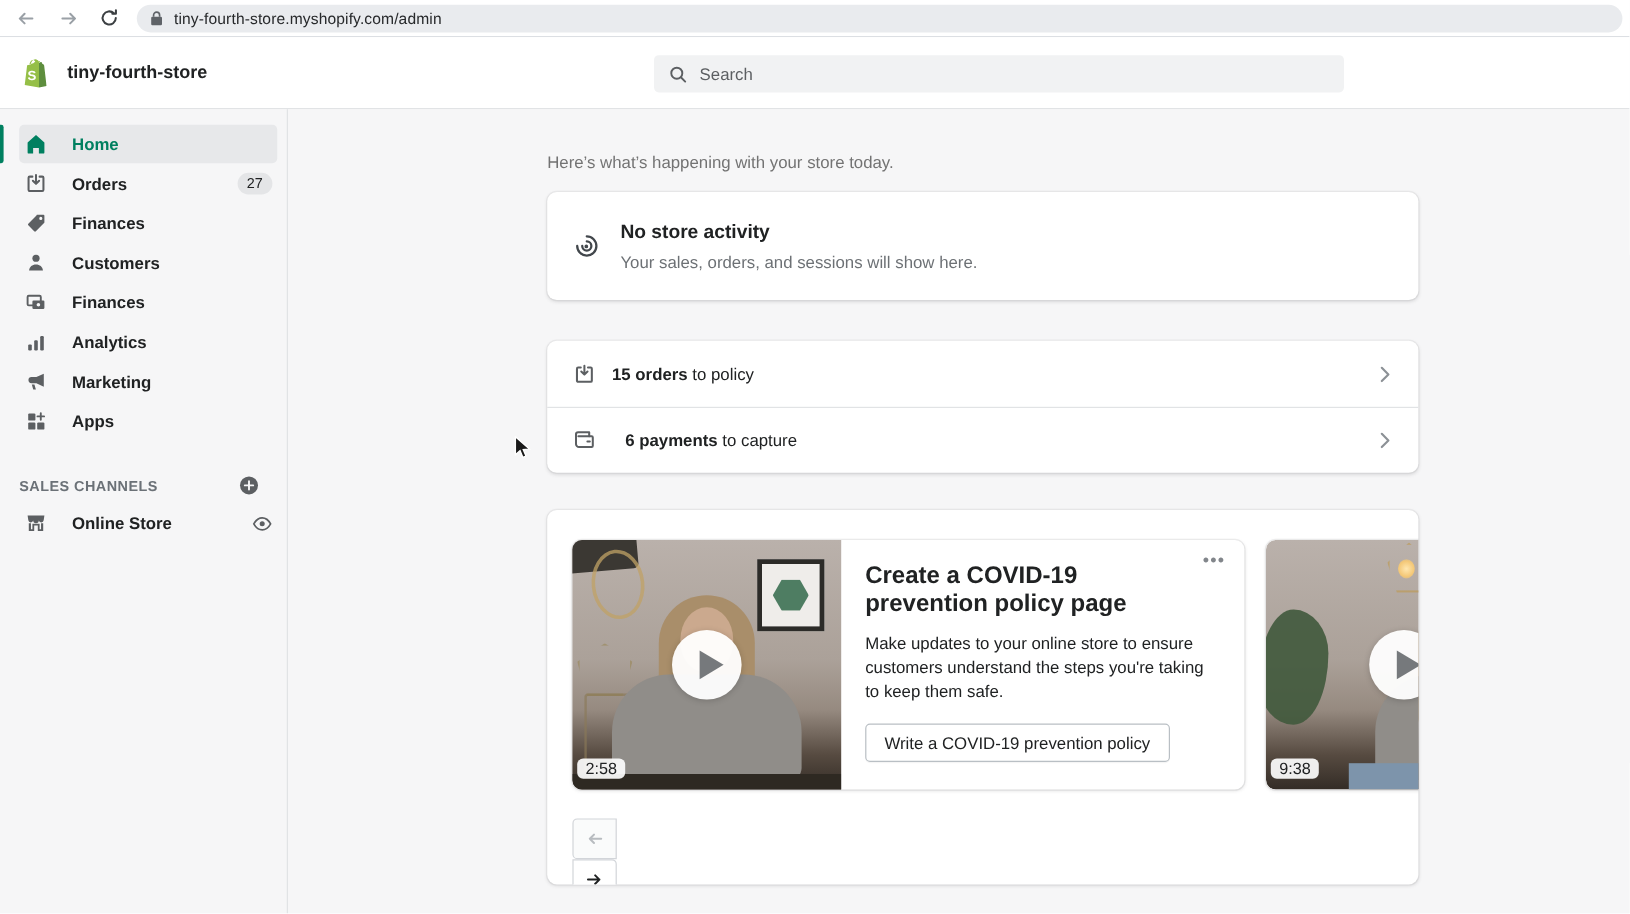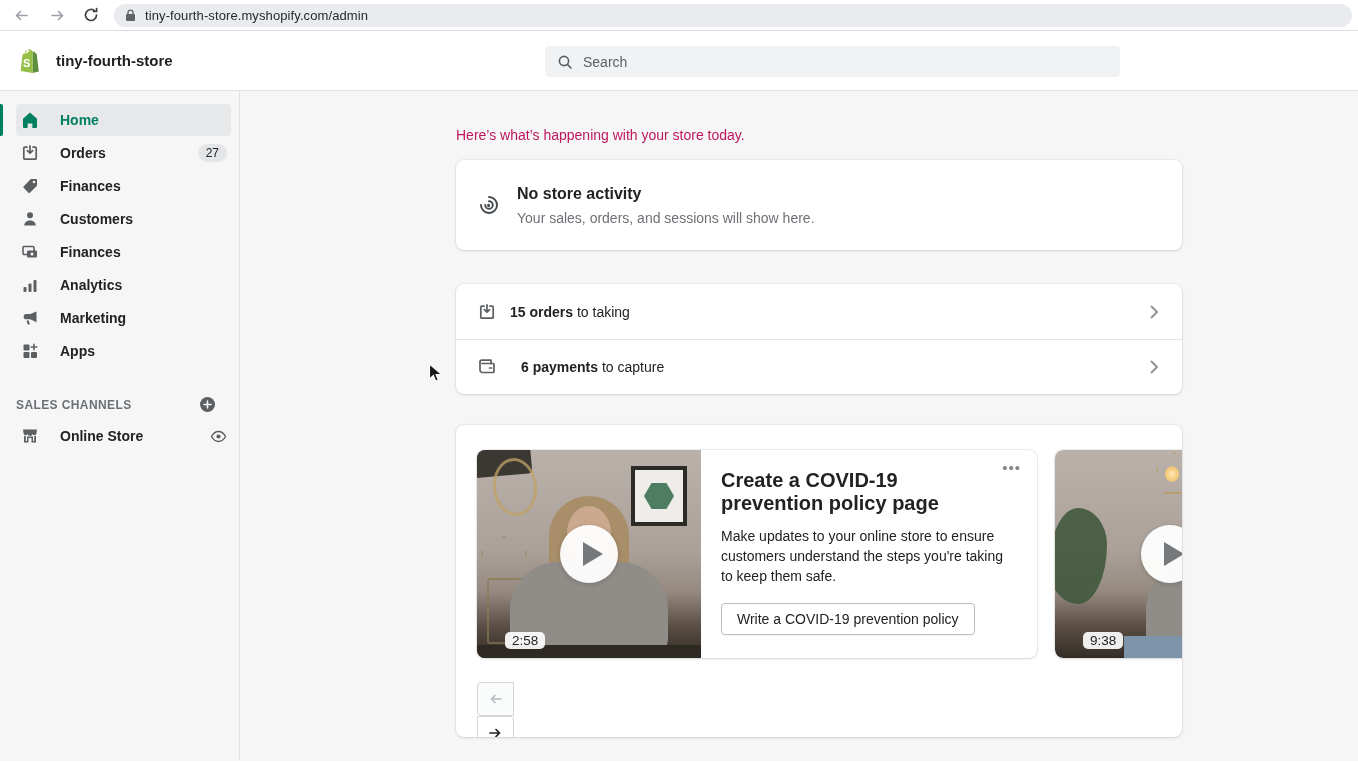--- a/index.html
+++ b/index.html
@@ -38,21 +38,21 @@
     border-radius:0 2px 2px 0; }
   .nav-badge { margin-left:auto; background:#e4e5e7; color:#202223; font-size:12px; font-weight:500;
     border-radius:10px; padding:2px 8px; line-height:14px; }
   .section-head { margin:29px 16px 7px 16px; display:flex; align-items:center; justify-content:space-between;
     font-size:12px; font-weight:600; letter-spacing:.4px; color:#6b7177; }
   .right-ic { margin-left:auto; width:17px; height:17px; color:#5c5f62; display:flex; cursor:pointer; }
 
   
   .main { flex:1; position:relative; background:#f6f6f7; }
   .content { position:absolute; left:216px; top:0; width:726px; }
-  .greeting { margin-top:34px; font-size:14px; line-height:20px; color:#be185d; }
+  .greeting { margin-top:34px; font-size:14px; line-height:20px; color:#737373; }
   .card { background:#fff; border-radius:8px;
     box-shadow:0 0 0 1px rgba(63,63,68,.05), 0 1px 3px rgba(63,63,68,.15); }
 
   .activity { margin-top:15px; height:90px; display:flex; align-items:center; padding:0 21px; gap:16px; }
   .activity .spiral { width:24px; height:24px; color:#42474c; flex:0 0 24px; }
   .activity-title { font-size:16px; font-weight:600; color:#202223; margin-bottom:7px; }
   .activity-sub { font-size:14px; color:#6d7175; }
 
   .tasks { margin-top:34px; }
   .task-row { height:55px; display:flex; align-items:center; padding:0 21px; gap:13px;
@@ -94,21 +94,21 @@
     clip-path:polygon(50% 0,100% 40%,78% 100%,22% 100%,0 40%); opacity:.8; }
   .glow { position:absolute; left:48%; top:16px; width:14px; height:16px; border-radius:50%;
     background:radial-gradient(circle,#ffe7b0 0%,#f4c877 60%,rgba(244,200,119,0) 100%); }
   .leaves { position:absolute; left:-6px; top:28%; width:58px; height:96px; background:#40593c;
     border-radius:50% 50% 50% 50% / 62% 38% 62% 38%; opacity:.9; }
   .jeans { position:absolute; left:30%; bottom:0; right:0; height:22px; background:#7d94ab; }
   .play { position:absolute; left:50%; top:50%; transform:translate(-50%,-50%); width:58px; height:58px;
     border-radius:50%; background:rgba(255,255,255,.95); box-shadow:0 1px 5px rgba(0,0,0,.18); cursor:pointer; }
   .play::after { content:""; position:absolute; left:23px; top:17px; width:0; height:0;
     border-left:20px solid #76797c; border-top:12px solid transparent; border-bottom:12px solid transparent; }
-  .dur { position:absolute; left:28px; bottom:9px; background:rgba(252,252,252,.93); border-radius:5px;
+  .dur { position:absolute; left:4px; bottom:9px; background:rgba(252,252,252,.93); border-radius:5px;
     padding:1px 7px; font-size:13.5px; color:#202223; }
   .vcontent { flex:1; position:relative; padding:19px 20px; }
   .vtitle { font-size:20px; font-weight:600; line-height:23px; color:#202223; width:252px; }
   .dots { position:absolute; right:16px; top:13px; color:#82868b; font-size:15px; letter-spacing:1px;
     cursor:pointer; line-height:10px; }
   .vdesc { margin-top:11px; font-size:14px; line-height:20px; color:#202223; width:296px; }
   .vbtn { margin-top:17px; display:inline-block; background:#fff; border:1px solid #b9bfc4;
     border-radius:4px; padding:7px 15px; font-size:14px; font-weight:500; color:#202223;
     box-shadow:0 1px 0 rgba(0,0,0,.04); cursor:pointer; font-family:inherit; }
   .pager { position:absolute; left:21px; top:257px; display:flex; align-items:center;flex-direction:column; }
@@ -308,21 +308,21 @@
         </div>
 
         <div class="card tasks">
           <div class="task-row">
             <span class="ic">
               <svg width="20" height="20" viewBox="0 0 20 20" fill="none" stroke="#5c5f62" stroke-width="1.7" stroke-linecap="round" stroke-linejoin="round">
                   <path d="M7 4.2H4.8a1 1 0 0 0-1 1v10a1 1 0 0 0 1 1h10.4a1 1 0 0 0 1-1v-10a1 1 0 0 0-1-1H13"></path>
                   <path d="M10 2.8v7.2M7.4 7.6l2.6 2.6 2.6-2.6"></path>
                 </svg>
             </span>
-            <span><span class="task-bold">15 orders</span><span> to taking</span></span>
+            <span><span class="task-bold">15 orders</span><span> to policy</span></span>
             <span class="chev">
               <svg width="10" height="14" viewBox="0 0 10 14" fill="none" stroke="#8c9196" stroke-width="1.8" stroke-linecap="round" stroke-linejoin="round">
                   <path d="M2.5 1.5L8 7l-5.5 5.5"></path>
                 </svg>
             </span>
           </div>
           <div class="task-row">
             <span class="ic">
               <svg width="20" height="20" viewBox="0 0 20 20" fill="none" stroke="#5c5f62" stroke-width="1.7" stroke-linecap="round" stroke-linejoin="round">
                   <path d="M5 6.5h11a1 1 0 0 1 1 1v7a1 1 0 0 1-1 1H5.5a2.5 2.5 0 0 1-2.5-2.5V5"></path>

